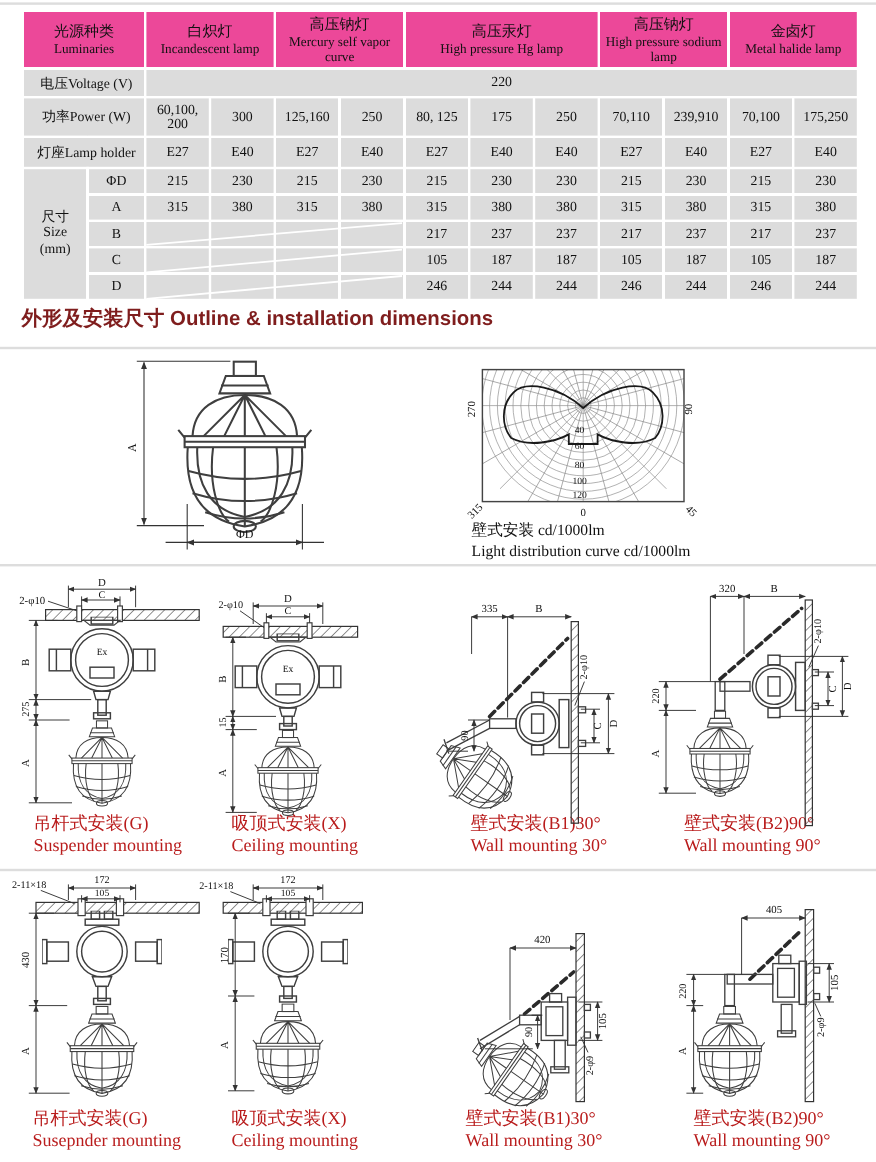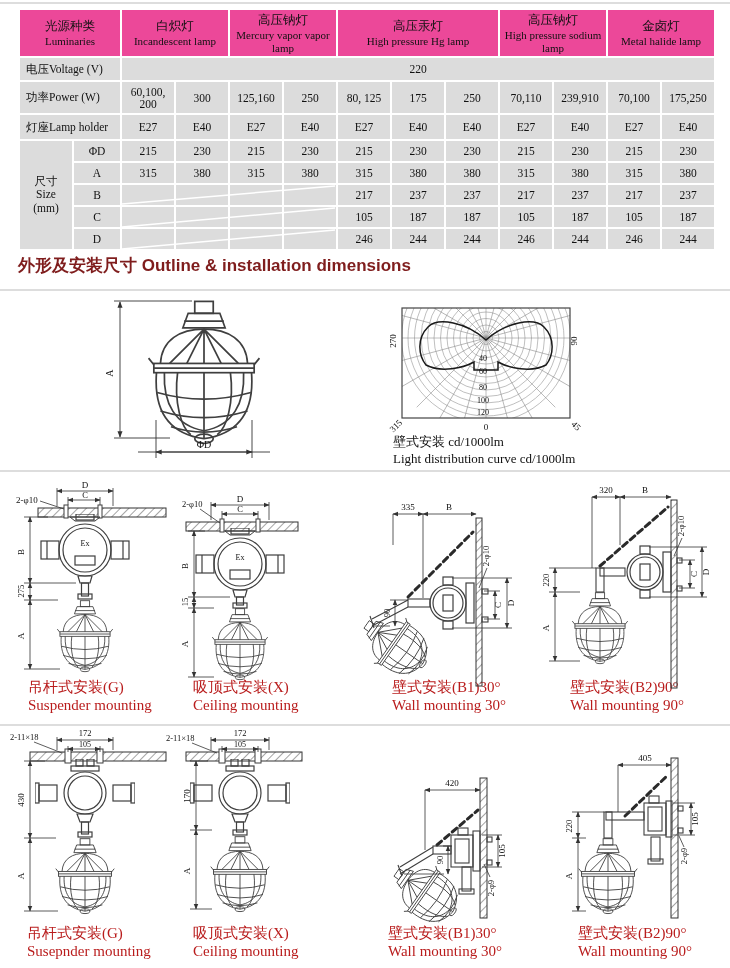--- a/index.html
+++ b/index.html
@@ -3,21 +3,21 @@
 <meta charset="utf-8">
 <style>
   html,body{margin:0;padding:0}
   .page{position:relative;width:730px;height:968px;background:#fff;font-family:"Liberation Serif",serif;overflow:hidden}
   .rule{position:absolute;left:0;width:730px;height:2px;background:#ddd}
   table.spec{position:absolute;left:18px;top:8px;border-collapse:collapse;table-layout:fixed;width:696px;z-index:1}
   .spec td{border:2px solid #fff;background:#dcdcdc;text-align:center;vertical-align:middle;font-size:11.5px;color:#111;padding:0 2px;overflow:hidden}
   .spec td.hd{background:#ec4899}
   .hd .zh{font-size:12.5px}
   .hd .en{font-size:11px;line-height:1.12}
-  .spec td.lab{text-align:left;padding-left:6px}
+  .spec td.lab{text-align:center;padding-left:6px}
   .r-head{height:48px}.r-volt{height:24px}.r-pow{height:33px}.r-hold{height:26px}.r-sz{height:22px}
   .szl{line-height:1.15}
   .heading{position:absolute;left:18px;top:254px;font-family:"Liberation Sans",sans-serif;font-weight:bold;font-size:17px;color:#7f1d1d;z-index:2}
   svg.overlay{position:absolute;left:0;top:0;z-index:3;pointer-events:none}
   .cap{position:absolute;font-size:15px;line-height:1.22;color:#b91c1c;z-index:2;white-space:nowrap}
   .ccap{position:absolute;font-size:13px;line-height:1.3;color:#111;z-index:2;white-space:nowrap}
   svg text{font-family:"Liberation Serif",serif;fill:#111;stroke:none}
   .t8{font-size:8px}.t85{font-size:8.5px}.t9{font-size:9px}.t10{font-size:10px}
   .mid{text-anchor:middle}
 </style>
@@ -52,21 +52,21 @@
       <td class="hd" colspan="2">
         <div class="zh">光源种类</div>
         <div class="en">Luminaries</div>
       </td>
       <td class="hd" colspan="2">
         <div class="zh">白炽灯</div>
             <div class="en">Incandescent lamp</div>
       </td>
       <td class="hd" colspan="2">
         <div class="zh">高压钠灯</div>
-            <div class="en">Mercury vapor vapor lamp</div>
+            <div class="en">Mercury self vapor curve</div>
       </td>
       <td class="hd" colspan="3">
         <div class="zh">高压汞灯</div>
             <div class="en">High pressure Hg lamp</div>
       </td>
       <td class="hd" colspan="2">
         <div class="zh">高压钠灯</div>
             <div class="en">High pressure sodium lamp</div>
       </td>
       <td class="hd" colspan="2">

